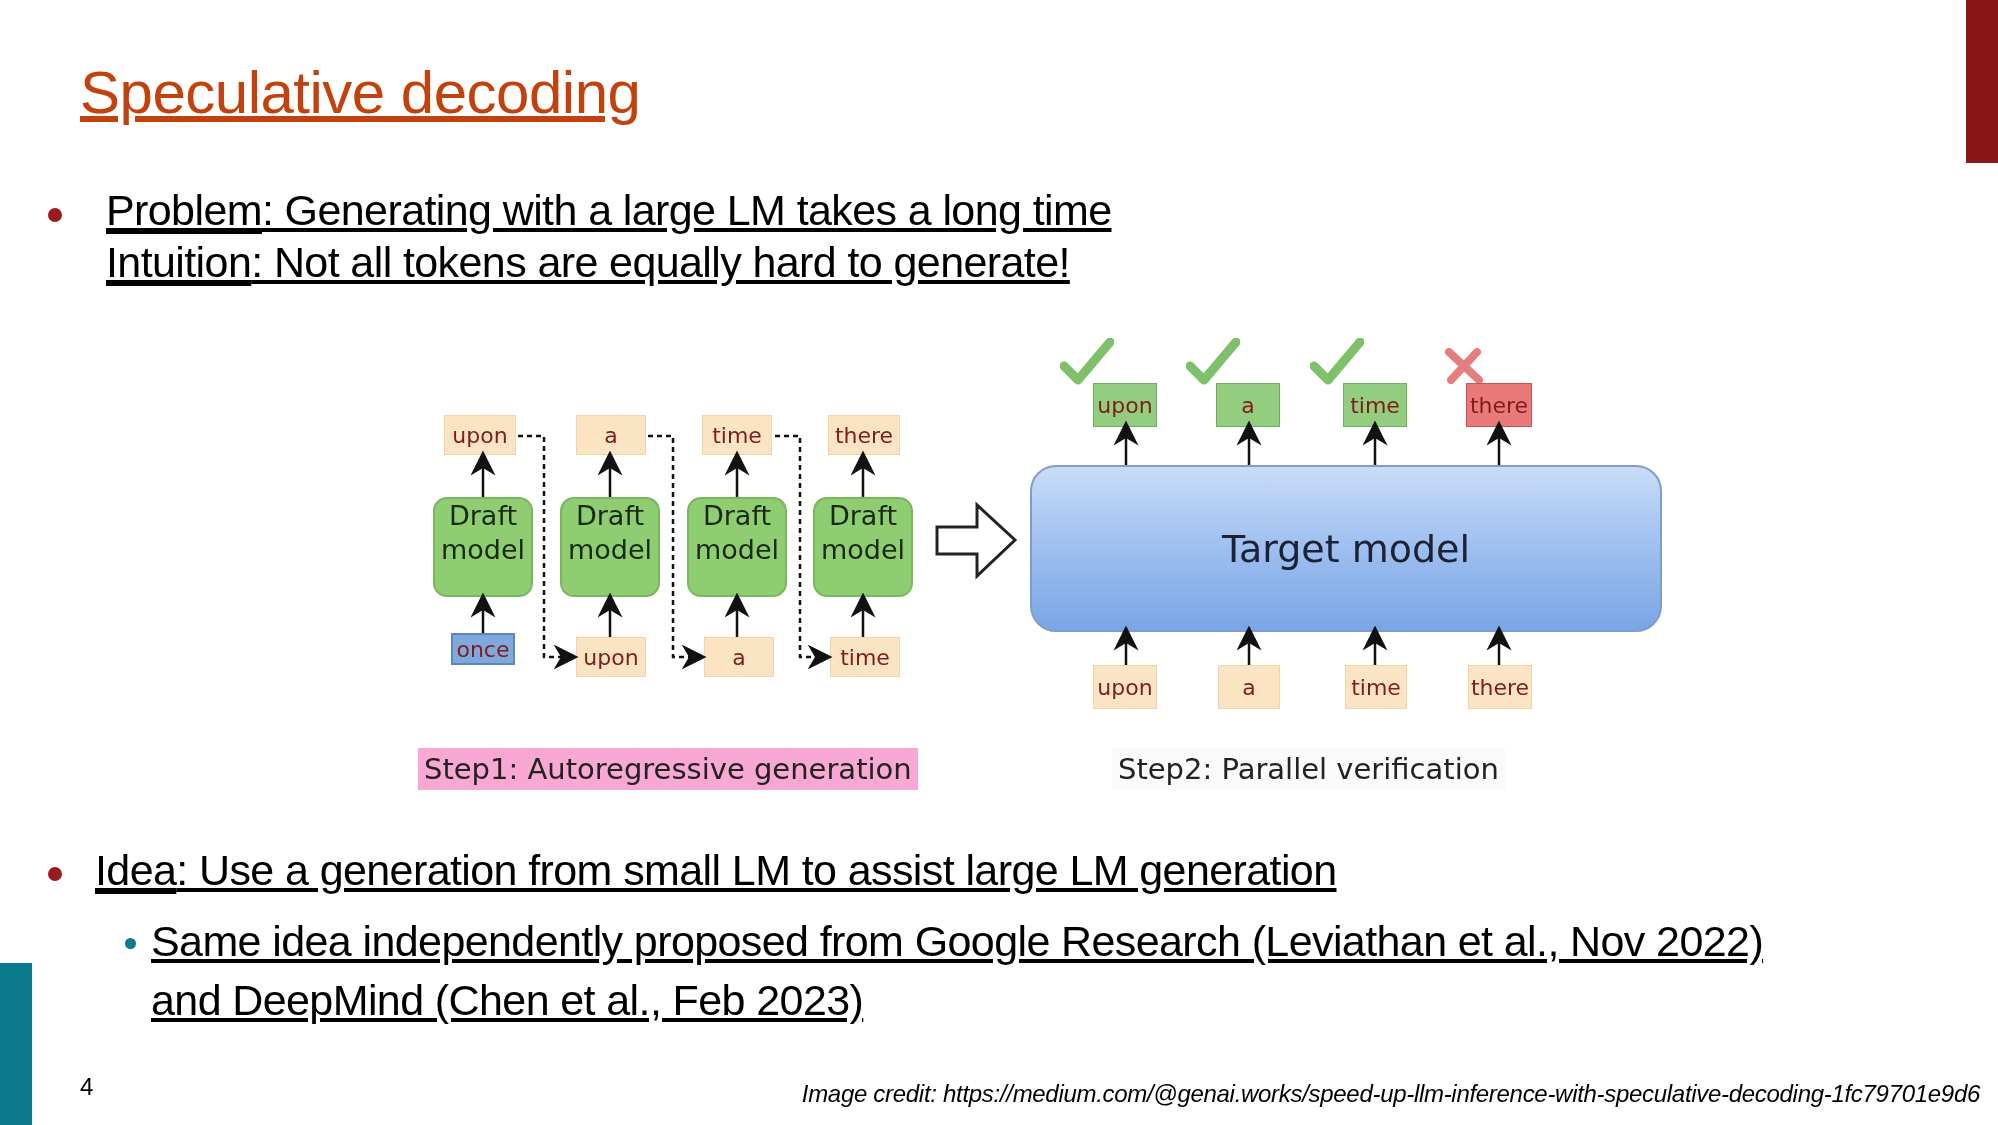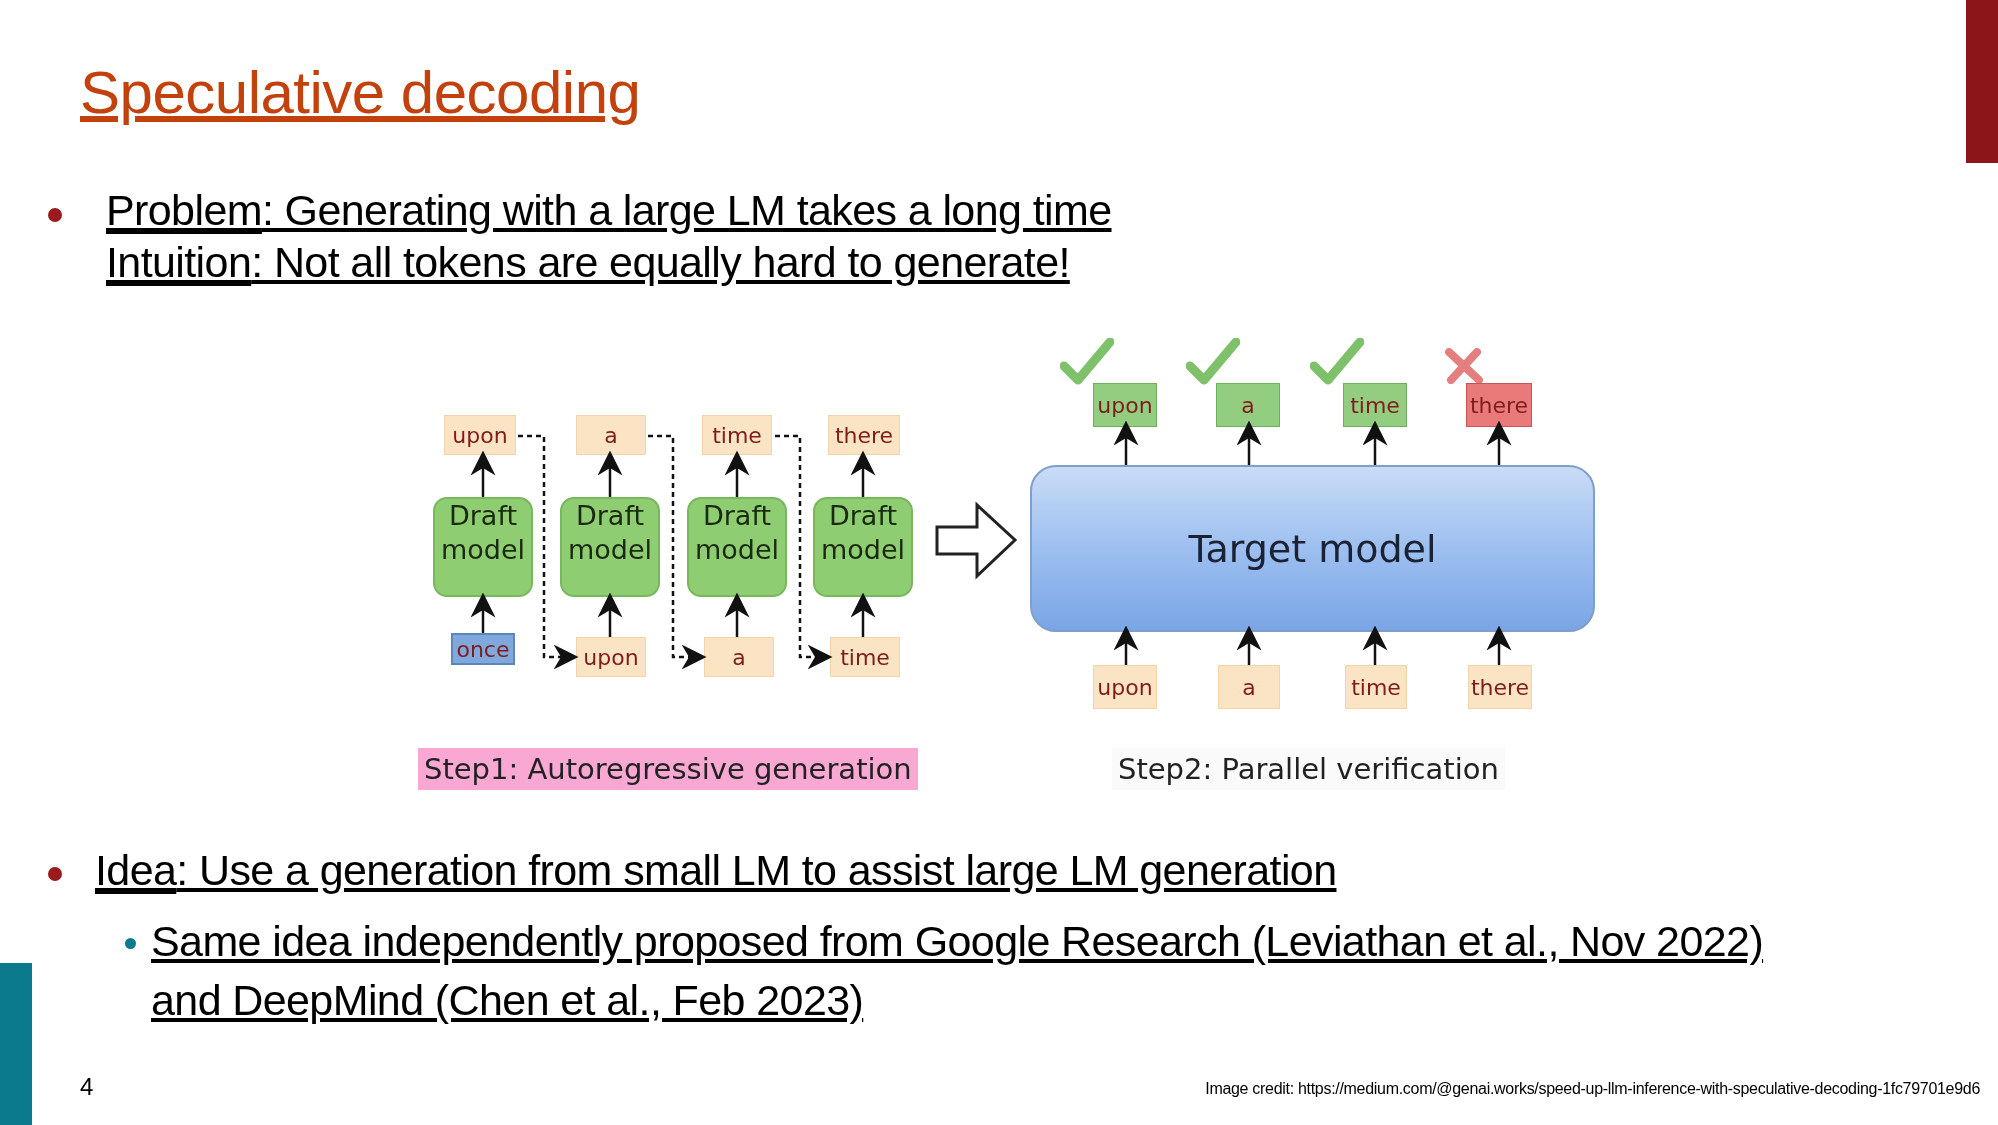--- a/index.html
+++ b/index.html
@@ -15,26 +15,26 @@
   .dot-teal { width:11px; height:11px; border-radius:50%; background:#0a7a8c; }
   .hand { font-family:"DejaVu Sans", sans-serif; }
   .tok { position:absolute; height:40px; display:flex; align-items:center; justify-content:center;
          font-size:22px; color:#7f1d1d; background:#fbe4c4; border:1px solid #f3d4a8; box-sizing:border-box; }
   .tok.green { background:#93cd80; border:1px solid #6fae5d; }
   .tok.red { background:#ea7a7a; border:1px solid #c95252; }
   .tok.blue { background:#7fa8dc; border:2px solid #5e86bd; }
   .draft { position:absolute; width:100px; height:100px; background:#8fcd72; border:2px solid #79b75d;
            border-radius:14px; box-sizing:border-box; display:flex; flex-direction:column;
            align-items:center; justify-content:flex-start; font-size:27px; line-height:34px; color:#1a2a10; }
-  #target { left:1030px; top:465px; width:565px; height:167px; border-radius:26px;
+  #target { left:1030px; top:465px; width:632px; height:167px; border-radius:26px;
             background:linear-gradient(#c9dcf6, #9dbff0 50%, #7aa5e6); border:2px solid #7f9fc8;
             box-sizing:border-box; display:flex; align-items:center; justify-content:center;
             font-size:38px; color:#1b2233; }
   .step-label { font-size:29px; color:#222; background:#f9a8d4; padding:4px 6px; white-space:nowrap; }
-  #credit { right:18px; top:1080px; font-size:16px; white-space:nowrap; letter-spacing:-0.3px; }
+  #credit { right:18px; top:1080px; font-size:24px; white-space:nowrap; letter-spacing:-0.3px;font-style:italic; }
   #page-num { left:80px; top:1073px; font-size:24px; }
 </style>
 </head>
 <body>
 
 <div id="red-bar" class="abs"></div>
 <div id="teal-bar" class="abs"></div>
 
 <div id="title" class="abs">Speculative decoding</div>
 

